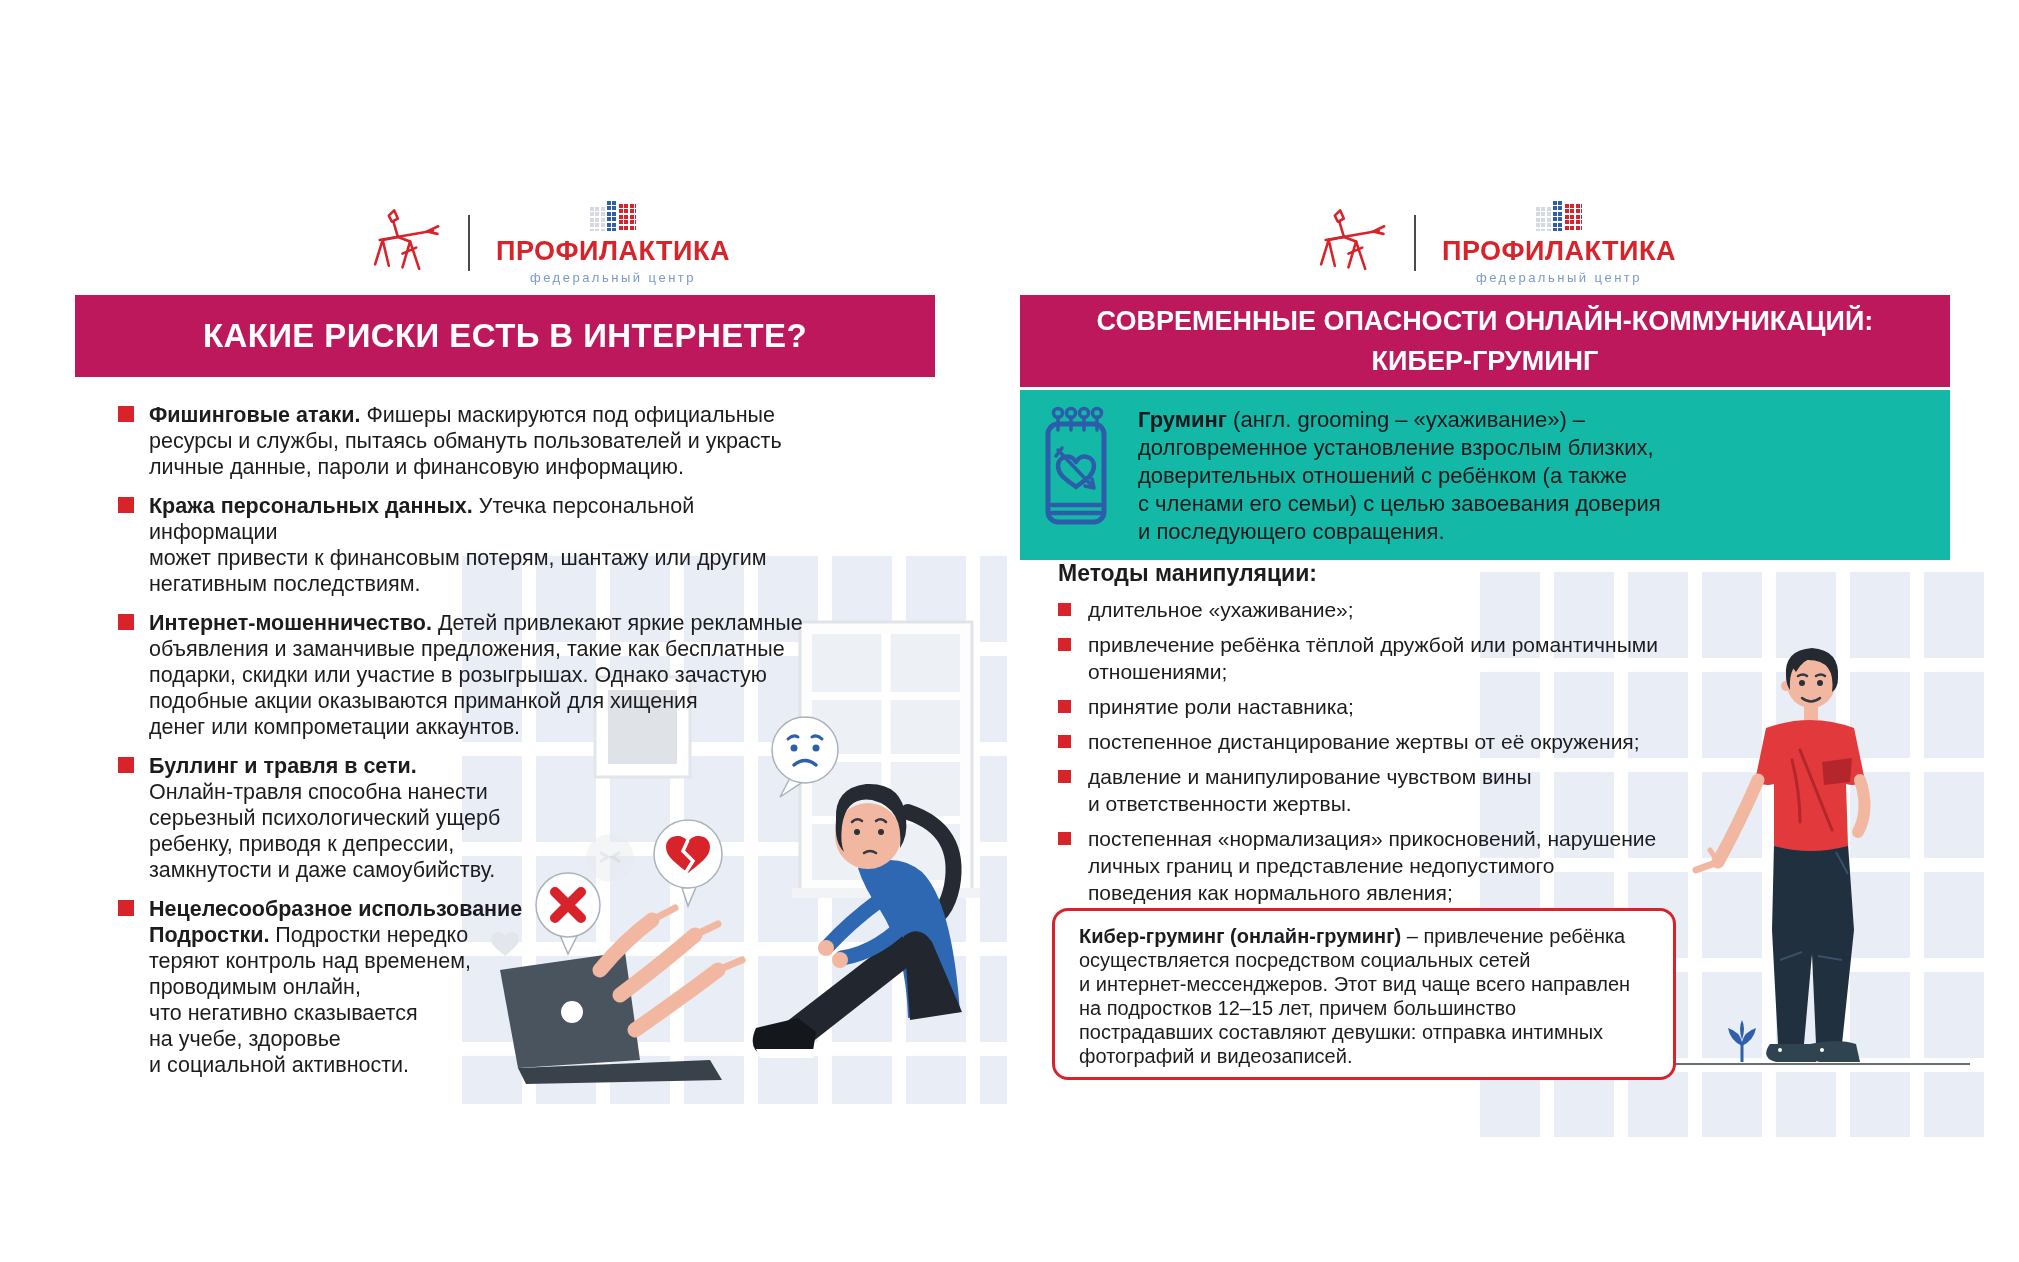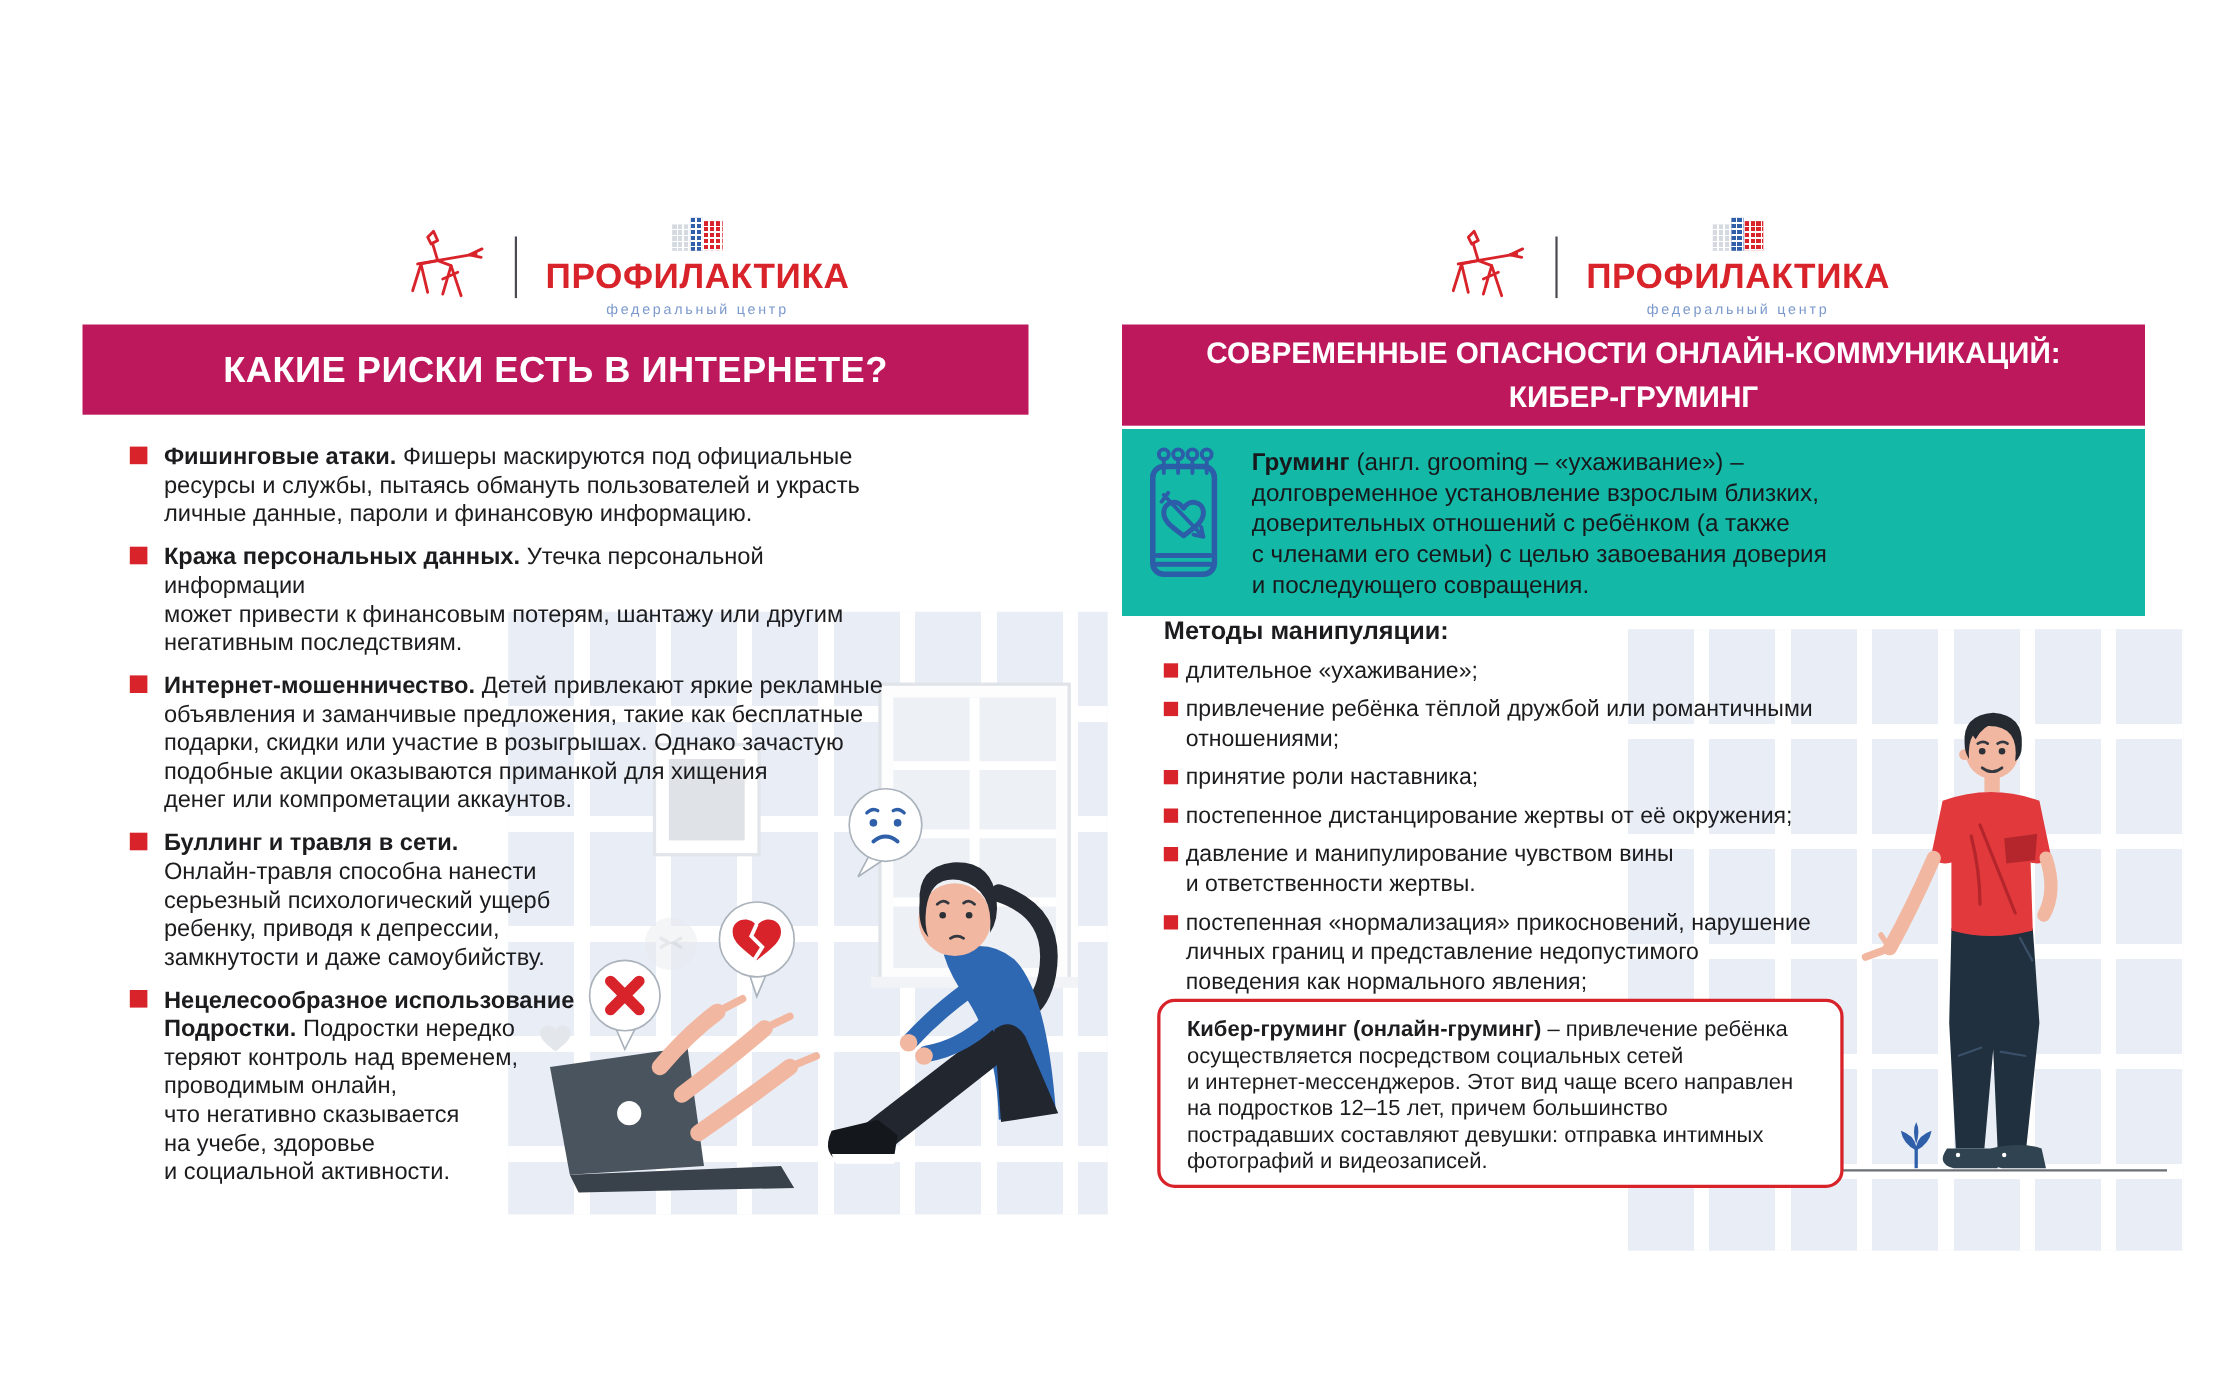--- a/index.html
+++ b/index.html
@@ -12,21 +12,21 @@
   #logo-right{left:1312px;}
   .logo-divider{width:2px;height:56px;background:#4a4a52;margin:0 26px;}
   .logo-col{display:flex;flex-direction:column;align-items:center;}
   .pixgrid{display:flex;align-items:flex-end;gap:1px;margin-bottom:5px;}
   .blk{background-image:
         repeating-linear-gradient(to right,transparent 0 4px,#fff 4px 5.4px),
         repeating-linear-gradient(to bottom,transparent 0 4px,#fff 4px 5.4px);}
   .blk-gray{background-color:#d5dae1;width:16px;height:24px;}
   .blk-blue{background-color:#2e5fa8;width:11px;height:30px;}
   .blk-red{background-color:#d8232a;width:17px;height:27px;}
-  .brand-title{font-size:32px;font-weight:800;color:#d8232a;letter-spacing:.5px;}
+  .brand-title{font-size:27px;font-weight:800;color:#d8232a;letter-spacing:.5px;}
   .brand-sub{font-size:13px;color:#7b99cc;letter-spacing:2.5px;margin-top:3px;}
 
   
   .banner{position:absolute;background:#be185d;color:#fff;font-weight:800;
           display:flex;align-items:center;justify-content:center;z-index:2;}
   .banner span{white-space:pre-line;text-align:center;}
   #banner-left{left:75px;top:295px;width:860px;height:82px;font-size:33px;letter-spacing:.4px;}
   #banner-right{left:1020px;top:295px;width:930px;height:92px;font-size:27px;line-height:40px;}
 
   
@@ -46,21 +46,21 @@
   .w660{width:660px;} .w380{width:380px;}
 
   
   .infobox{position:absolute;left:1020px;top:390px;width:930px;height:170px;background:#14b8a6;
            display:flex;align-items:flex-start;gap:30px;padding:14px 30px 14px 24px;
            box-sizing:border-box;z-index:2;}
   .infobox p{margin:2px 0 0 0;font-size:22px;line-height:28px;white-space:pre-line;color:#17181c;}
   .infobox b{font-weight:800;}
   .methods-h{position:absolute;left:1058px;top:560px;font-size:23px;font-weight:800;z-index:3;}
   .methods{position:absolute;left:1058px;top:596px;z-index:3;list-style:none;margin:0;padding:0;}
-  .methods li{display:flex;gap:7px;margin-bottom:8px;}
+  .methods li{display:flex;gap:17px;margin-bottom:8px;}
   .sq2{flex:0 0 auto;width:13px;height:13px;background:#d8232a;margin-top:7px;}
   .methods p{margin:0;font-size:21px;line-height:27px;white-space:pre-line;width:600px;}
   .callout{position:absolute;left:1052px;top:908px;width:624px;height:172px;background:#fff;
            border:3px solid #d8232a;border-radius:16px;box-sizing:border-box;
            padding:13px 24px;z-index:3;}
   .callout p{margin:0;font-size:20px;line-height:24px;white-space:pre-line;}
   .callout b{font-weight:800;}
 
   .illu{position:absolute;z-index:1;}
   #illu-left{left:460px;top:550px;}

